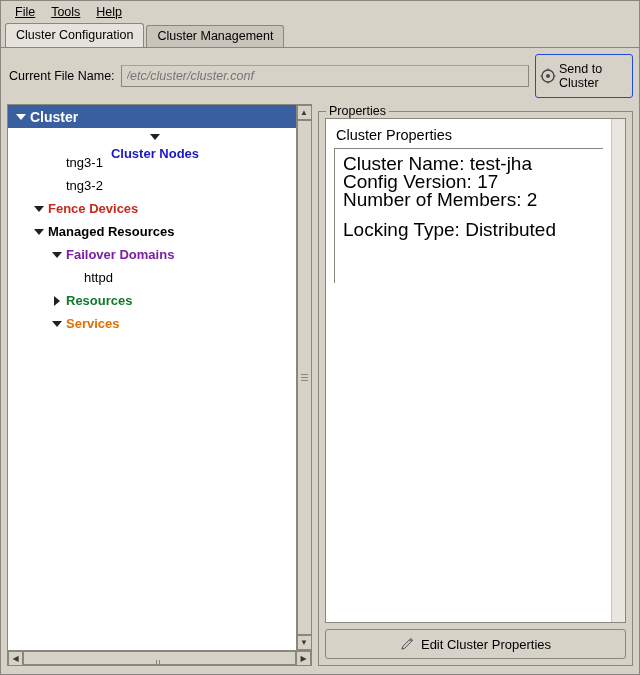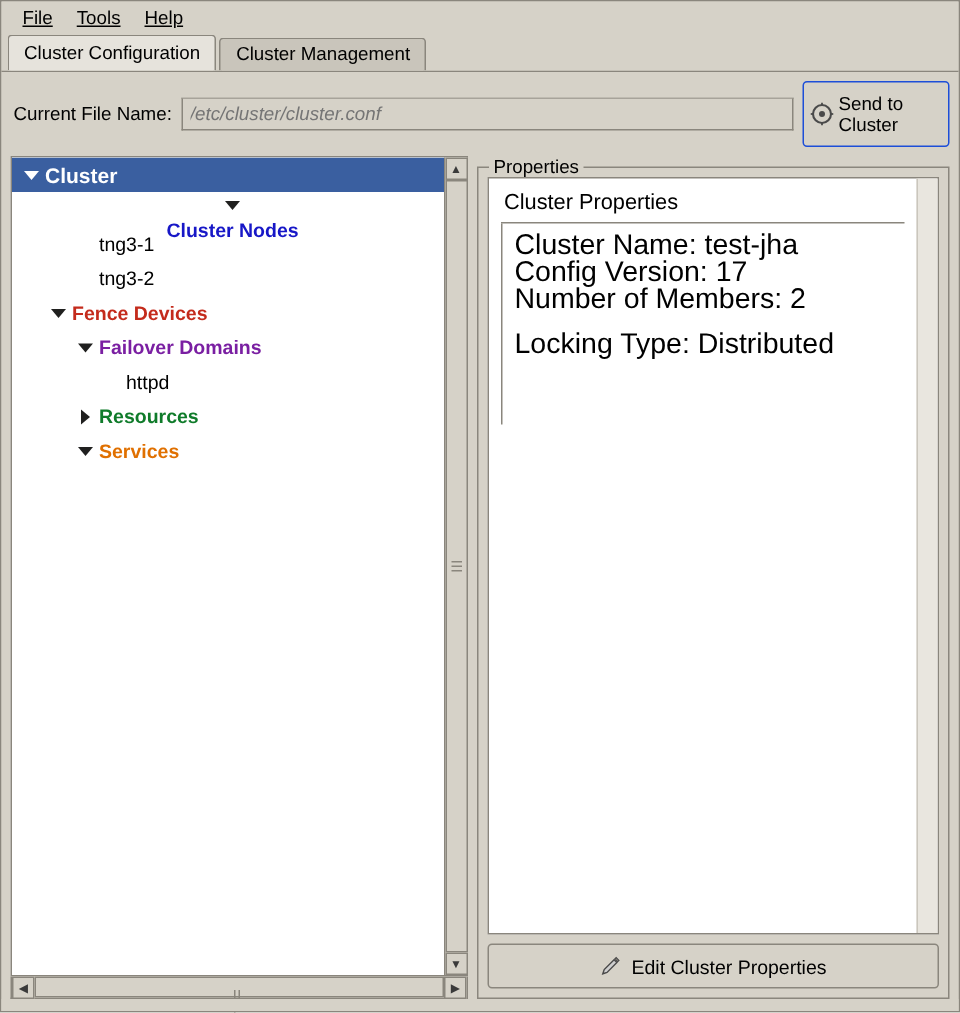--- a/index.html
+++ b/index.html
@@ -410,20 +410,26 @@
               </div>
               <div class="trow" style="padding-left: 40px;">
                 <span class="tw"></span>
                 <span style="color: rgb(0, 0, 0);">tng3-2</span>
               </div>
               <div class="trow" style="padding-left: 22px;">
                 <span class="tw">
                   <span class="tri down"></span>
                 </span>
                 <span class="lbl-bold" style="color: rgb(196, 43, 28);">Fence Devices</span>
+              </div>
+              <div class="trow" style="padding-left: 22px;">
+                <span class="tw">
+                  <span class="tri down"></span>
+                </span>
+                <span class="lbl-bold" style="color: rgb(0, 0, 0);">Managed Resources</span>
               </div>
               <div class="trow" style="padding-left: 40px;">
                 <span class="tw">
                   <span class="tri down"></span>
                 </span>
                 <span class="lbl-bold" style="color: rgb(122, 31, 162);">Failover Domains</span>
               </div>
               <div class="trow" style="padding-left: 58px;">
                 <span class="tw"></span>
                 <span style="color: rgb(0, 0, 0);">httpd</span>

